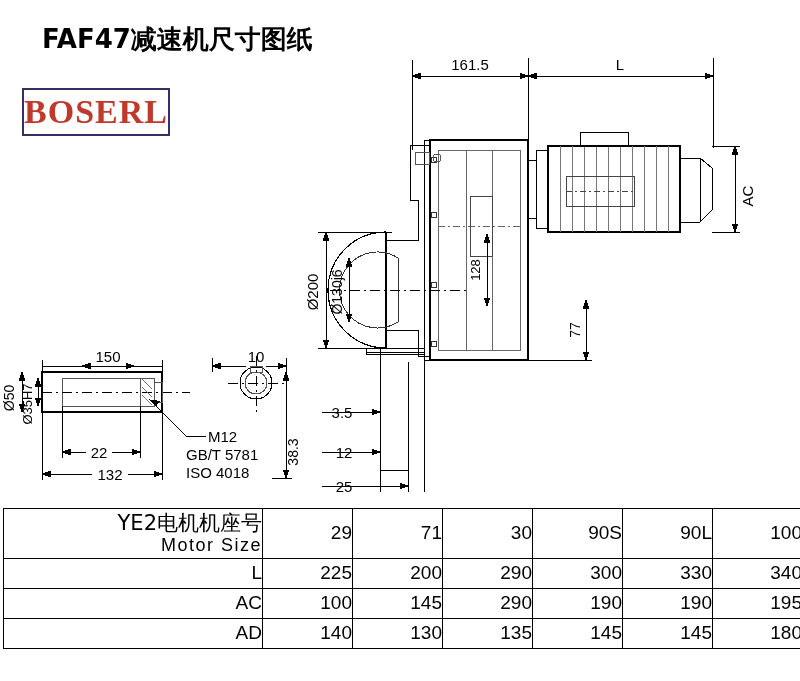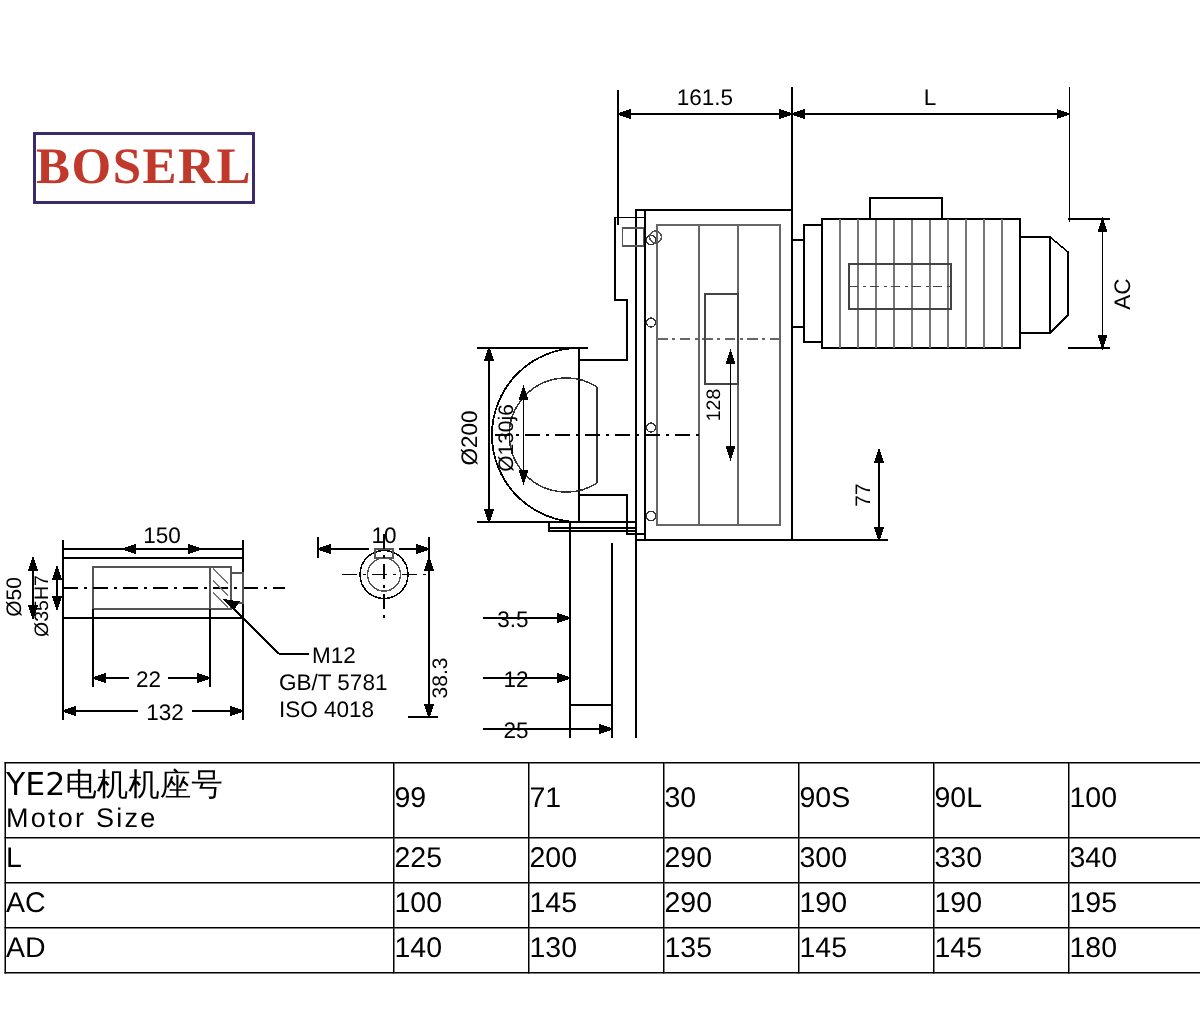--- a/index.html
+++ b/index.html
@@ -68,21 +68,21 @@
   .spec-table {
     position: absolute;
     left: 3px;
     top: 508px;
     width: 794px;
     border-collapse: collapse;
     table-layout: fixed;
   }
   .spec-table td {
     border: 1px solid #000000;
-    text-align: left;
+    text-align: right;
     font-size: 19px;
     font-family: "Liberation Sans", sans-serif;
     height: 29px;
     padding: 0;
   }
   .spec-table td.head-cell {
     width: 258px;
     line-height: 1.15;
     padding: 2px 0;
   }
@@ -99,20 +99,21 @@
     letter-spacing: 1.5px;
   }
   .label-row-name { font-size: 19px; }
   
 </style>
 </head>
 <body>
 
 <div id="page">
 
+  <div class="title">FAF47减速机尺寸图纸</div>
 
   <div class="logo-box">
     <div class="logo-text">BOSERL</div>
   </div>
 
   <svg id="drawing" viewBox="0 0 800 510">
     <g fill="none" stroke="#000000" stroke-width="1" shape-rendering="crispEdges">
 
       <line x1="412" y1="60" x2="412" y2="150"></line>
       <line x1="528" y1="58" x2="528" y2="150"></line>
@@ -313,21 +314,21 @@
     </g>
   </svg>
 
   <table class="spec-table">
     <tbody>
       <tr>
         <td class="head-cell">
           <span class="cn-line">YE2电机机座号</span>
           <span class="en-line">Motor Size</span>
         </td>
-        <td class="val-col">99</td>
+        <td class="val-col">29</td>
         <td class="val-col">71</td>
         <td class="val-col">30</td>
         <td class="val-col">90S</td>
         <td class="val-col">90L</td>
         <td class="val-col">100</td>
       </tr>
       <tr>
         <td class="label-row-name">L</td>
         <td>225</td>
         <td>200</td>

